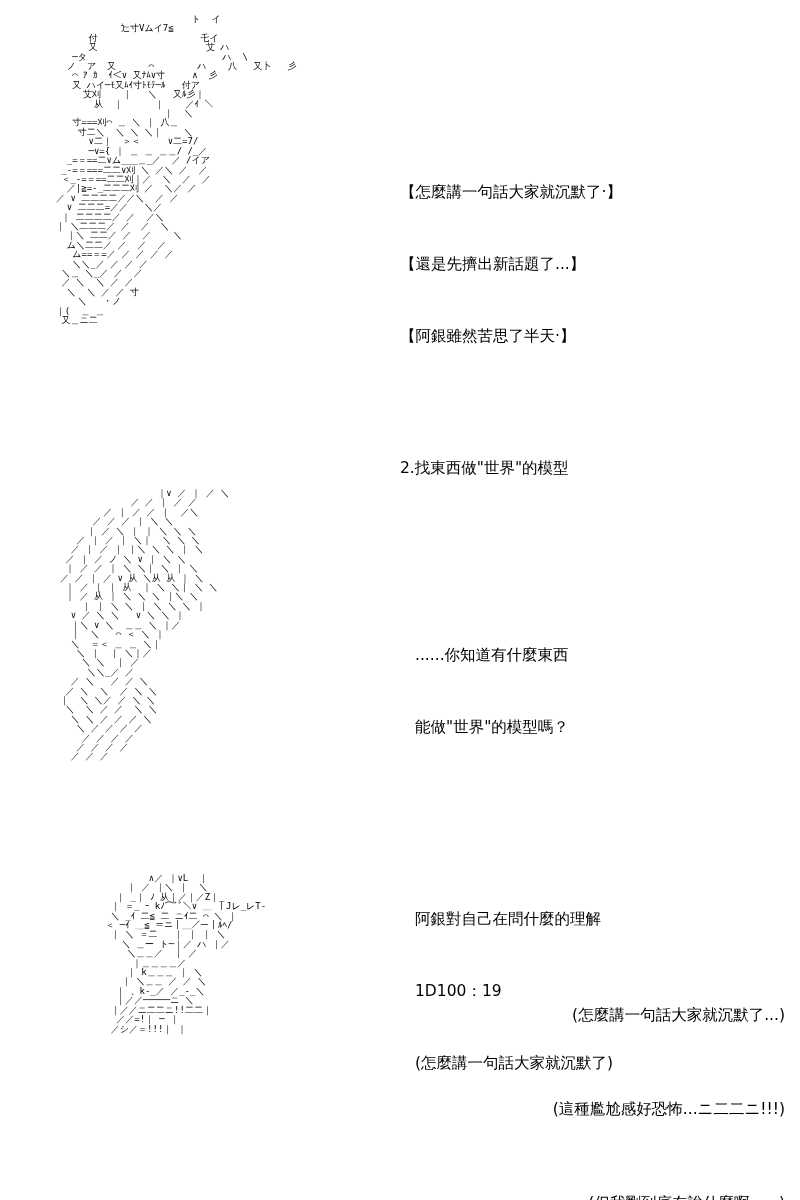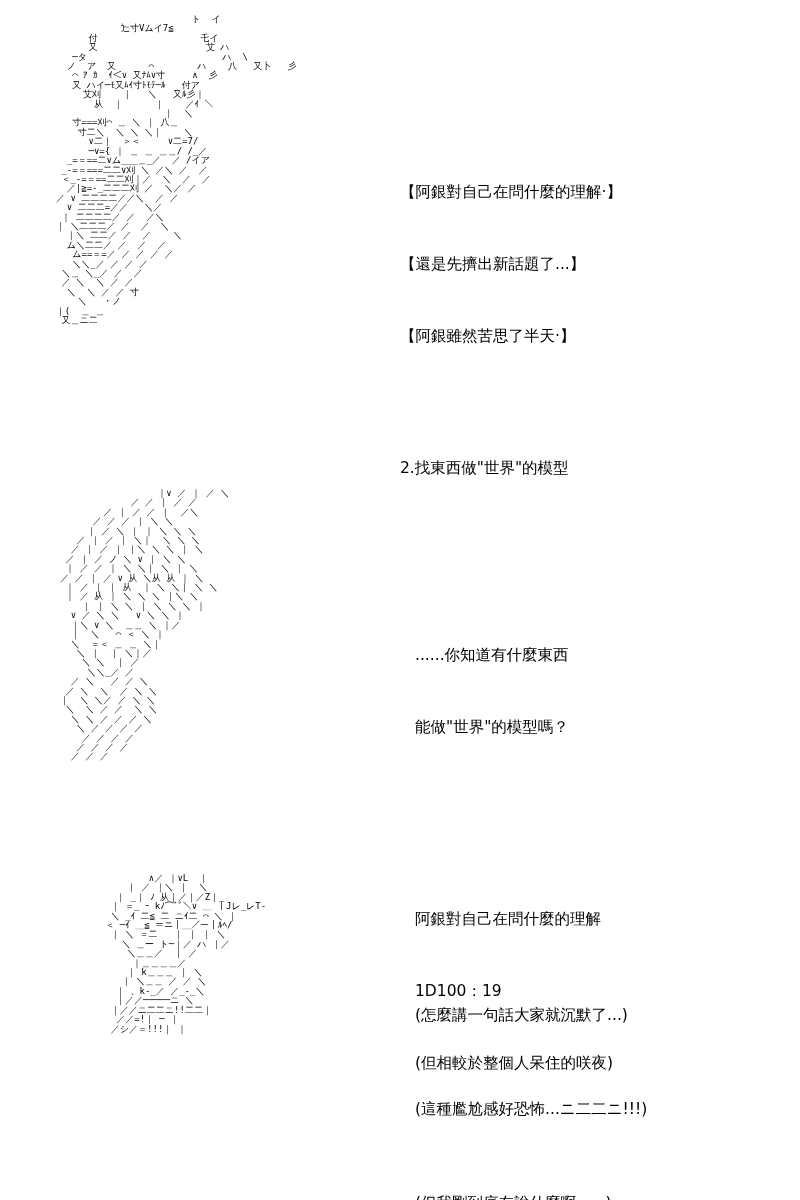--- a/index.html
+++ b/index.html
@@ -45,21 +45,21 @@
 
   
   #panel-2 { top: 480px; left: 0px; width: 800px; }
   #panel-2 .aa { position: absolute; left: 60px; top: 0px; }
   #panel-2 .text-col { position: absolute; left: 415px; top: 115px; width: 360px; }
 
   
   #panel-3 { top: 865px; left: 0px; width: 800px; }
   #panel-3 .aa { position: absolute; left: 100px; top: 0px; }
   #panel-3 .text-col { position: absolute; left: 415px; top: 90px; width: 370px; }
-  #panel-3 .text-col .line { margin-bottom: 22px; }
+  #panel-3 .text-col .line { margin-bottom: 22px; text-align: right; }
 </style>
 </head>
 <body>
 
 <div class="panel" id="panel-1">
   <pre class="aa">                         ト  イ                       
             辷寸Vムイ7≦                
       付                   乇イ                      
       又                    艾 ハ                    
    ─タ                         ハ  \                 
@@ -85,21 +85,21 @@
   ム＼二二／ ／  ／  ／                               
    ム==＝=／ ／ ／ ／ ／                              
    ＼＼_／ ／ ／ ／                                   
  ＼＿ ＼_／ ／  ／                                    
  ／ ＼  ＼ ／ ／                                      
   ＼  ＼ ／ ／ 寸                                     
     ＼   ・ノ                                         
 ｜(  ＿ ＿                                            
  又＿ニ二                                             </pre>
   <div class="text-col">
-    <span class="line">【阿銀對自己在問什麼的理解‧】</span>
+    <span class="line">【怎麼講一句話大家就沉默了‧】</span>
     <span class="line">【還是先擠出新話題了...】</span>
     <span class="line">【阿銀雖然苦思了半天‧】</span>
     <span class="gap"></span>
     <span class="line">2.找東西做"世界"的模型</span>
   </div>
 </div>
 
 <div class="panel" id="panel-2">
   <pre class="aa">                  ｜∨ ／ ｜ ／ ＼                      
              ／ ／ ｜ ／ ／                           
@@ -130,21 +130,21 @@
     ／ ／ ／ ／                                       
    ／ ／ ／ ／                                        
   ／ ／ ／                                            </pre>
   <div class="text-col">
     <span class="line">......你知道有什麼東西</span>
     <span class="line">能做"世界"的模型嗎？</span>
     <span class="gap"></span>
     <span class="gap"></span>
     <span class="line">阿銀對自己在問什麼的理解</span>
     <span class="line">1D100：19</span>
-    <span class="line">(但相較於整個人呆住的咲夜)</span>
+    <span class="line">(怎麼講一句話大家就沉默了)</span>
   </div>
 </div>
 
 <div class="panel" id="panel-3">
   <pre class="aa">         ∧／ ｜∨L  ｜                                 
      ｜ ／ ｜＼ ｜  ＼                                
    ｜ _｜ ﾉ 从｜／｜／Z｜_                             
   ｜ ＝_ ｰ kﾉ⌒ﾞﾞ＼∨ ＿ ｜Jレ_レT-                     
   ＼ _ｲ 二≦ 二 ニｲ二 ⌒ ＼ ｜                          
  ＜ ─ｲ ＿≦ ＝ニ｜＿／ー｜ﾙﾍ/                          

